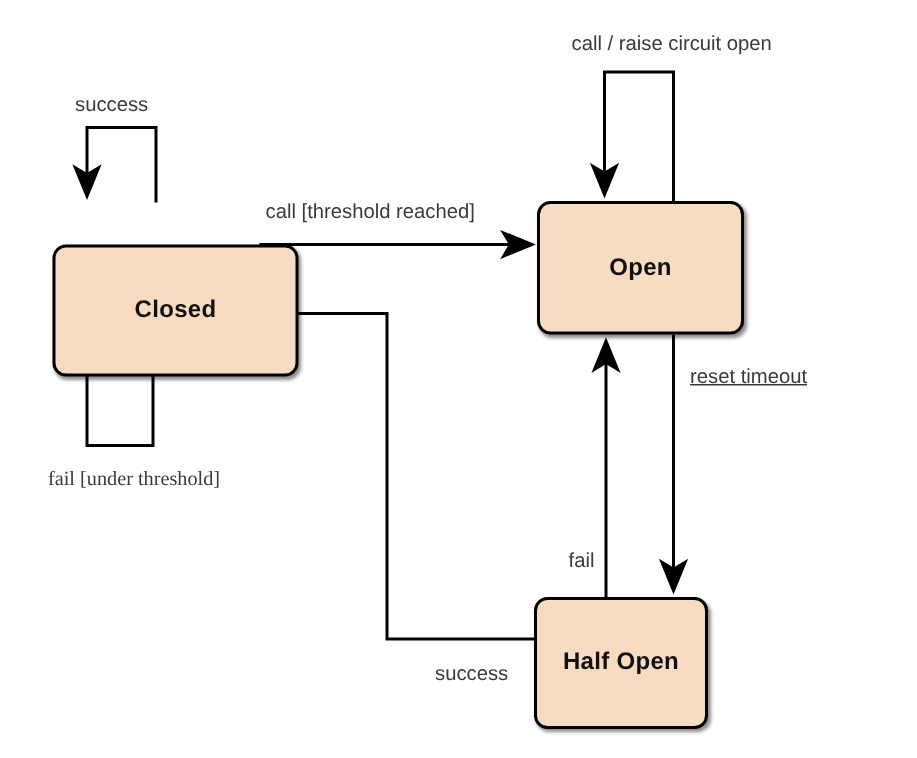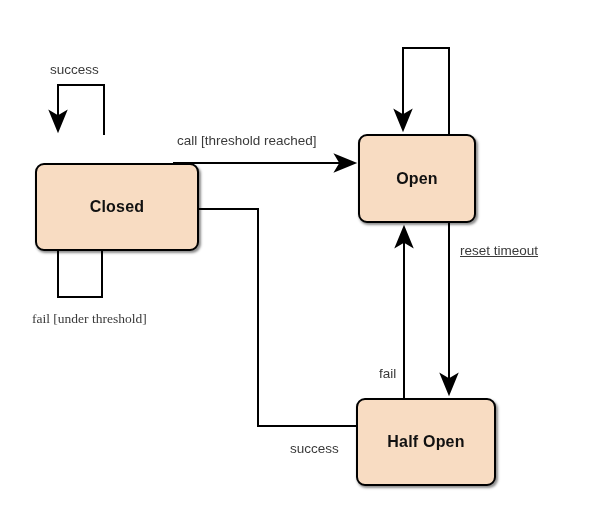--- a/index.html
+++ b/index.html
@@ -39,22 +39,22 @@
     align-items: center;
     justify-content: center;
   }
   .state-label {
     font-size: 16px;
     font-weight: bold;
     color: #111111;
     letter-spacing: 0.2px;
   }
   .state-closed   { left: 35px;  top: 135px; width: 164px; height: 88px; margin-top: 28px; }
-  .state-open     { left: 358px; top: 134px; width: 118px; height: 89px; }
-  .state-halfopen { left: 356px; top: 398px; width: 140px; height: 88px; }
+  .state-open     { left: 358px; top: 134px; width: 138px; height: 89px; }
+  .state-halfopen { left: 356px; top: 398px; width: 116px; height: 88px; }
   .edge-label {
     position: absolute;
     font-size: 13.5px;
     color: #3a3a3a;
     white-space: nowrap;
     line-height: 1;
   }
   .lbl-closed-success   { left: 50px;  top: 63px;  }
   .lbl-closed-fail      { left: 32px;  top: 312px; font-family: Liberation Serif, serif; }
   .lbl-closed-to-open   { left: 177px; top: 134px; }
@@ -101,20 +101,21 @@
   <div class="state state-halfopen">
     <span class="state-label">Half Open</span>
   </div>
 
   <span class="edge-label lbl-closed-success">success</span>
 
   <span class="edge-label lbl-closed-fail">fail [under threshold]</span>
 
   <span class="edge-label lbl-closed-to-open">call [threshold reached]</span>
 
+  <span class="edge-label lbl-open-call">call / raise circuit open</span>
 
   <span class="edge-label lbl-reset-timeout">reset timeout</span>
 
   <span class="edge-label lbl-fail">fail</span>
 
   <span class="edge-label lbl-halfopen-success">success</span>
 
 </div>
 
 </body></html>

